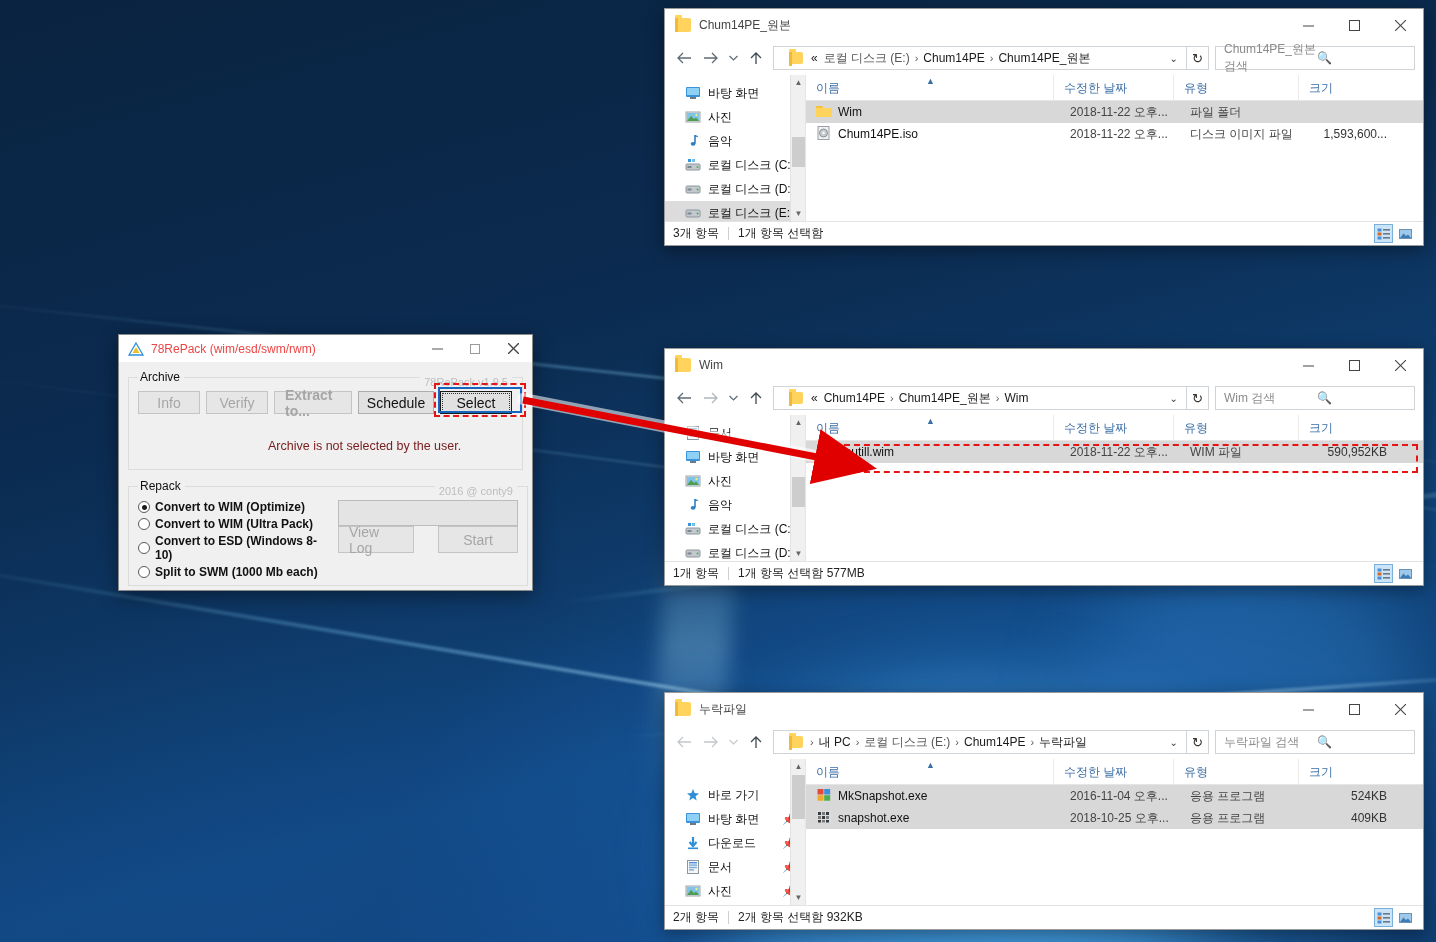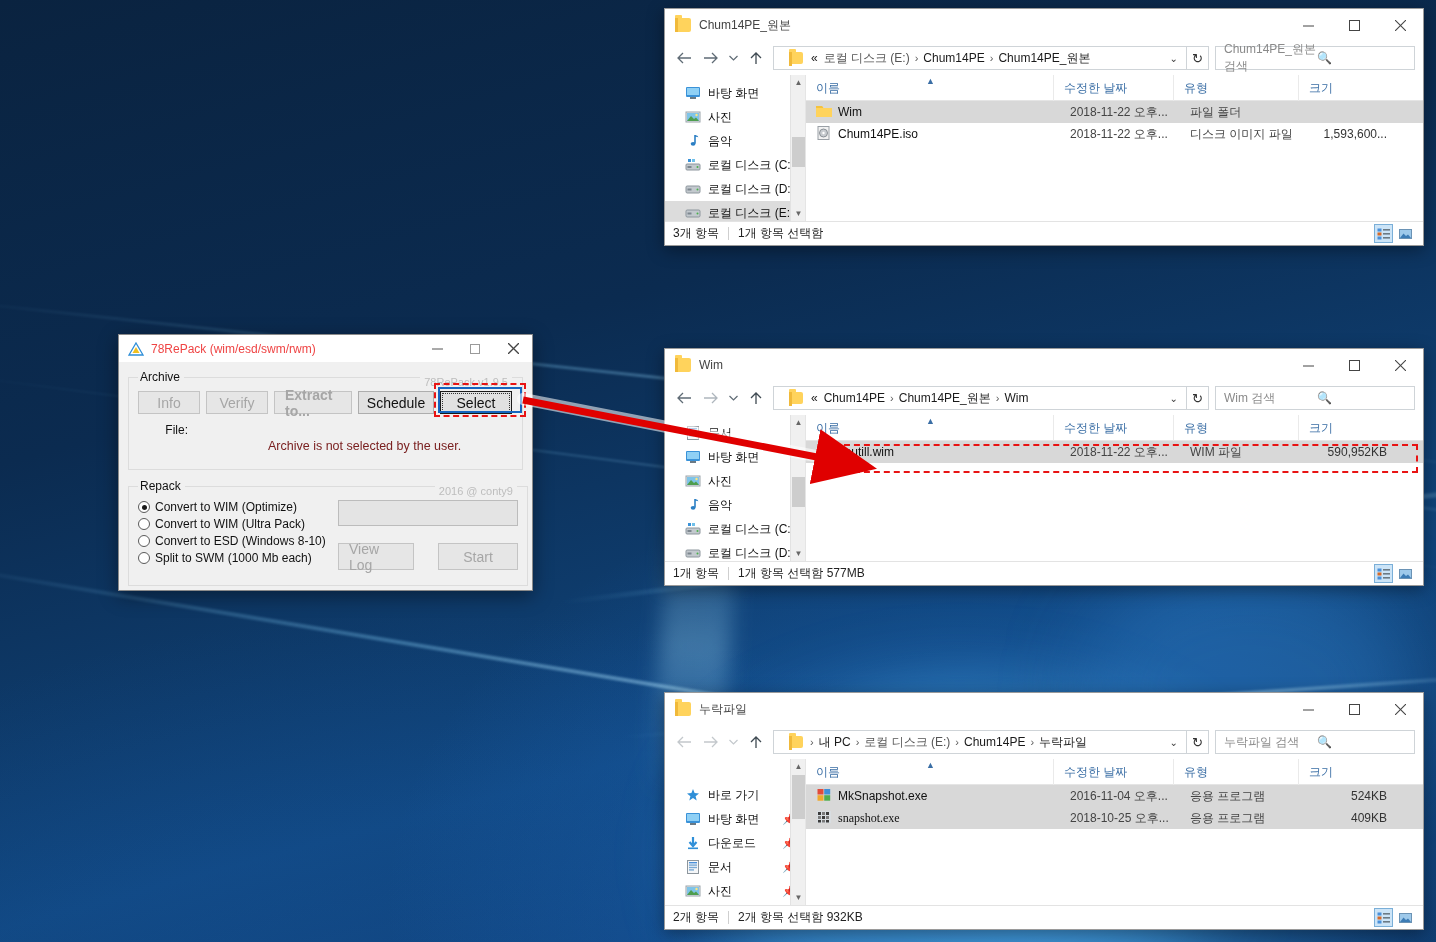--- a/index.html
+++ b/index.html
@@ -624,21 +624,21 @@
               <rect x="2" y="2" width="3" height="3" fill="#3a3a3a"></rect>
               <rect x="6" y="2" width="3" height="3" fill="#7a7a7a"></rect>
               <rect x="10" y="2" width="3" height="3" fill="#3a3a3a"></rect>
               <rect x="2" y="6" width="3" height="3" fill="#7a7a7a"></rect>
               <rect x="6" y="6" width="3" height="3" fill="#3a3a3a"></rect>
               <rect x="10" y="6" width="3" height="3" fill="#7a7a7a"></rect>
               <rect x="2" y="10" width="3" height="2.5" fill="#3a3a3a"></rect>
               <rect x="6" y="10" width="3" height="2.5" fill="#7a7a7a"></rect>
               <rect x="10" y="10" width="3" height="2.5" fill="#3a3a3a"></rect>
             </svg></span>
-        <span class="fcell" style="width:222px; padding-left:0;font-family:Liberation Serif, serif;">snapshot.exe</span>
+        <span class="fcell" style="width:222px; padding-left:0;">snapshot.exe</span>
         <span class="fcell date" style="width:120px;">2018-10-25 오후...</span>
         <span class="fcell type" style="width:125px;">응용 프로그램</span>
         <span class="fcell size" style="width:90px;">409KB</span>
       </div>
     </div>
   </div>
   <div class="statusbar">
     <span>2개 항목</span>
     <span class="sb-sep"></span>
     <span>2개 항목 선택함 932KB</span>
@@ -695,53 +695,49 @@
       <legend>Archive</legend>
       <span class="grp-right">78RePack v1.9.5</span>
       <div class="btnrow">
         <div class="pbtn dis" style="width:58px;">Info</div>
         <div class="pbtn dis" style="width:58px;">Verify</div>
         <div class="pbtn dis" style="width:78px;font-weight:bold;">Extract to...</div>
         <div class="pbtn" style="width:76px;">Schedule</div>
         <div class="pbtn focus" style="width:72px; font-size:14px;">Select</div>
       </div>
       <div class="infolines">
-        <div class="iline">
-          <span class="ilabel">File:</span>
-          <span></span>
-        </div>
         <div class="notice">Archive is not selected by the user.</div>
       </div>
     </fieldset>
 
     <fieldset class="grp" style="height:107px; margin-top:9px;">
       <legend>Repack</legend>
       <span class="grp-right">2016 @ conty9</span>
       <div style="display:flex; gap:10px;">
-        <div class="radios" style="width:190px;">
+        <div class="radios" style="width:190px;font-weight:bold;">
           <label class="radio">
             <span class="rdot on"></span>
             <span>Convert to WIM (Optimize)</span>
           </label>
           <label class="radio">
             <span class="rdot"></span>
             <span>Convert to WIM (Ultra Pack)</span>
           </label>
           <label class="radio">
             <span class="rdot"></span>
             <span>Convert to ESD (Windows 8-10)</span>
           </label>
           <label class="radio">
             <span class="rdot"></span>
             <span>Split to SWM (1000 Mb each)</span>
           </label>
         </div>
         <div style="flex:1;">
           <div class="txtbox"></div>
-          <div style="display:flex; gap:24px; margin-top:17px;">
+          <div style="display:flex; gap:24px; ">
             <div class="pbtn dis" style="width:76px; height:27px; font-size:14px;">View Log</div>
             <div class="pbtn dis" style="width:80px; height:27px; font-size:14px;">Start</div>
           </div>
         </div>
       </div>
     </fieldset>
   </div>
 </div>
 
 <div class="bluebox" style="left:438px; top:387px; width:84px; height:26px;"></div>

